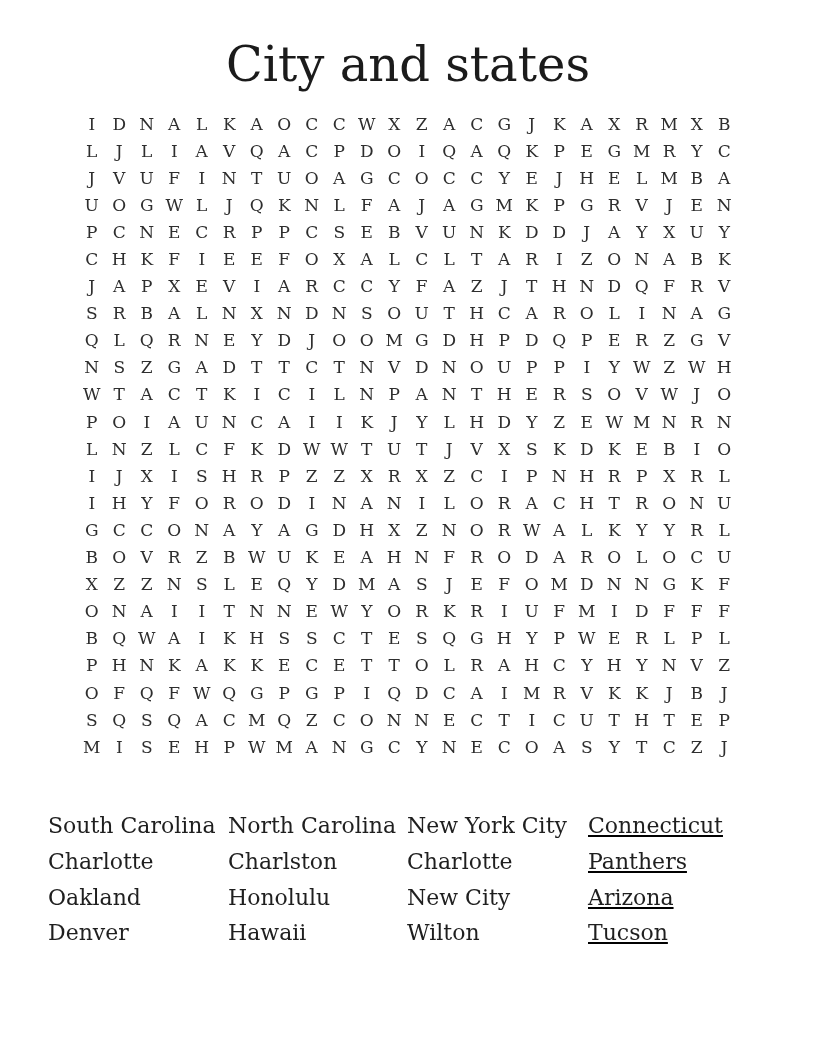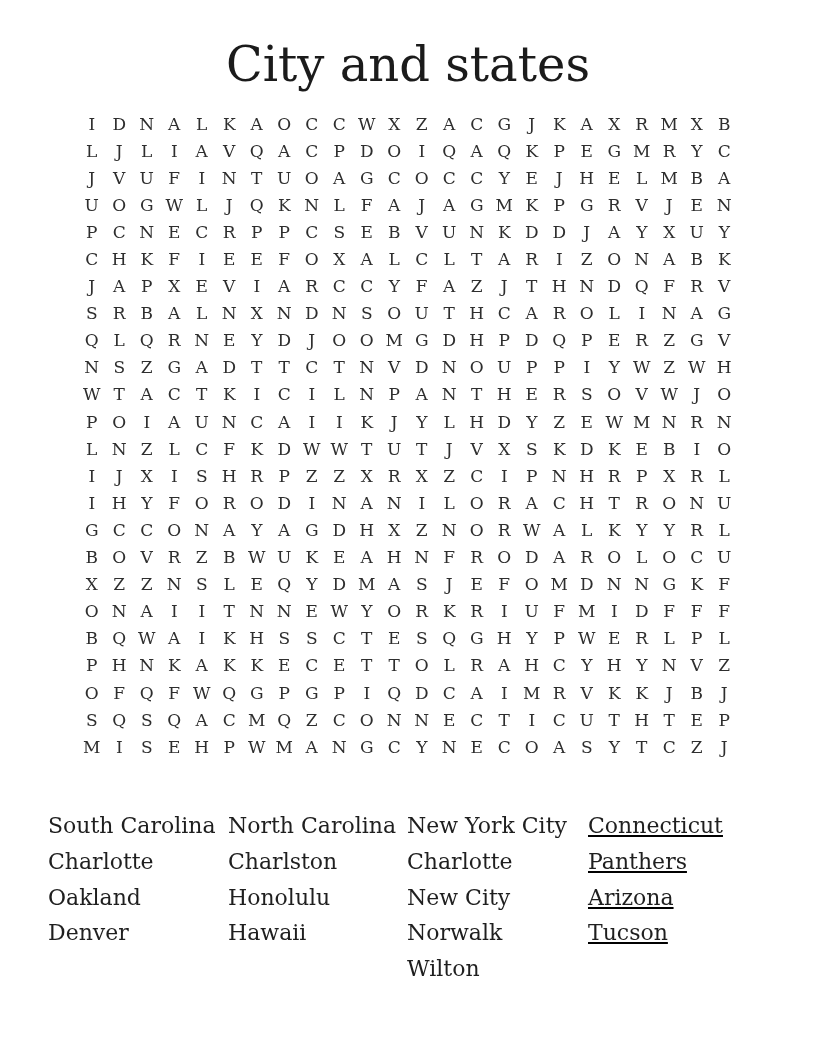--- a/index.html
+++ b/index.html
@@ -664,21 +664,20 @@
       <div class="word-col col-1">
         <div class="word-item">North Carolina</div>
         <div class="word-item">Charlston</div>
         <div class="word-item">Honolulu</div>
         <div class="word-item">Hawaii</div>
       </div>
       <div class="word-col col-2">
         <div class="word-item">New York City</div>
         <div class="word-item">Charlotte</div>
         <div class="word-item">New City</div>
-        <div class="word-item">Norwalk</div>
         <div class="word-item">Wilton</div>
       </div>
       <div class="word-col col-3">
         <div class="word-item">Connecticut</div>
         <div class="word-item">Panthers</div>
         <div class="word-item">Arizona</div>
         <div class="word-item">Tucson</div>
       </div>
     </div>
 </div>

